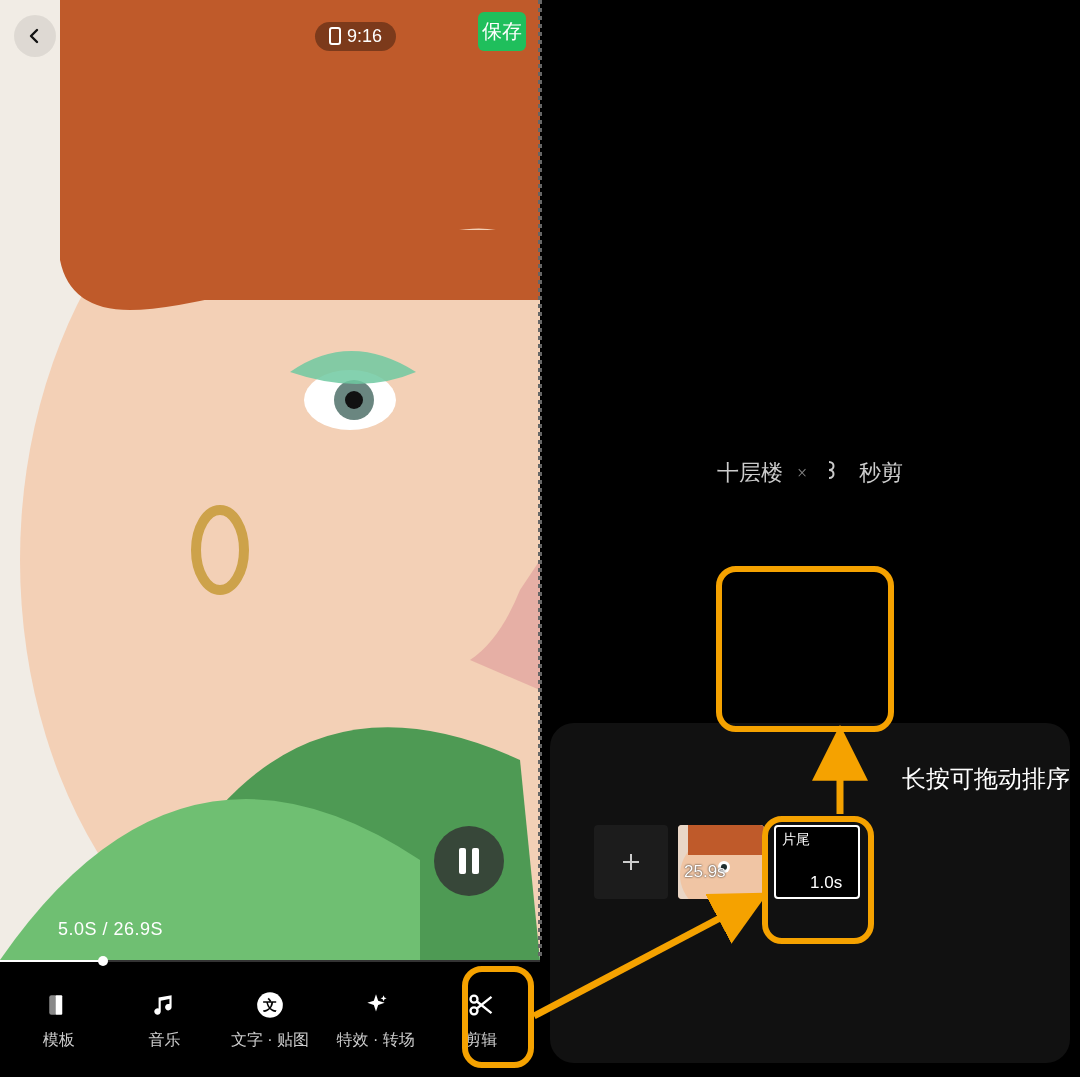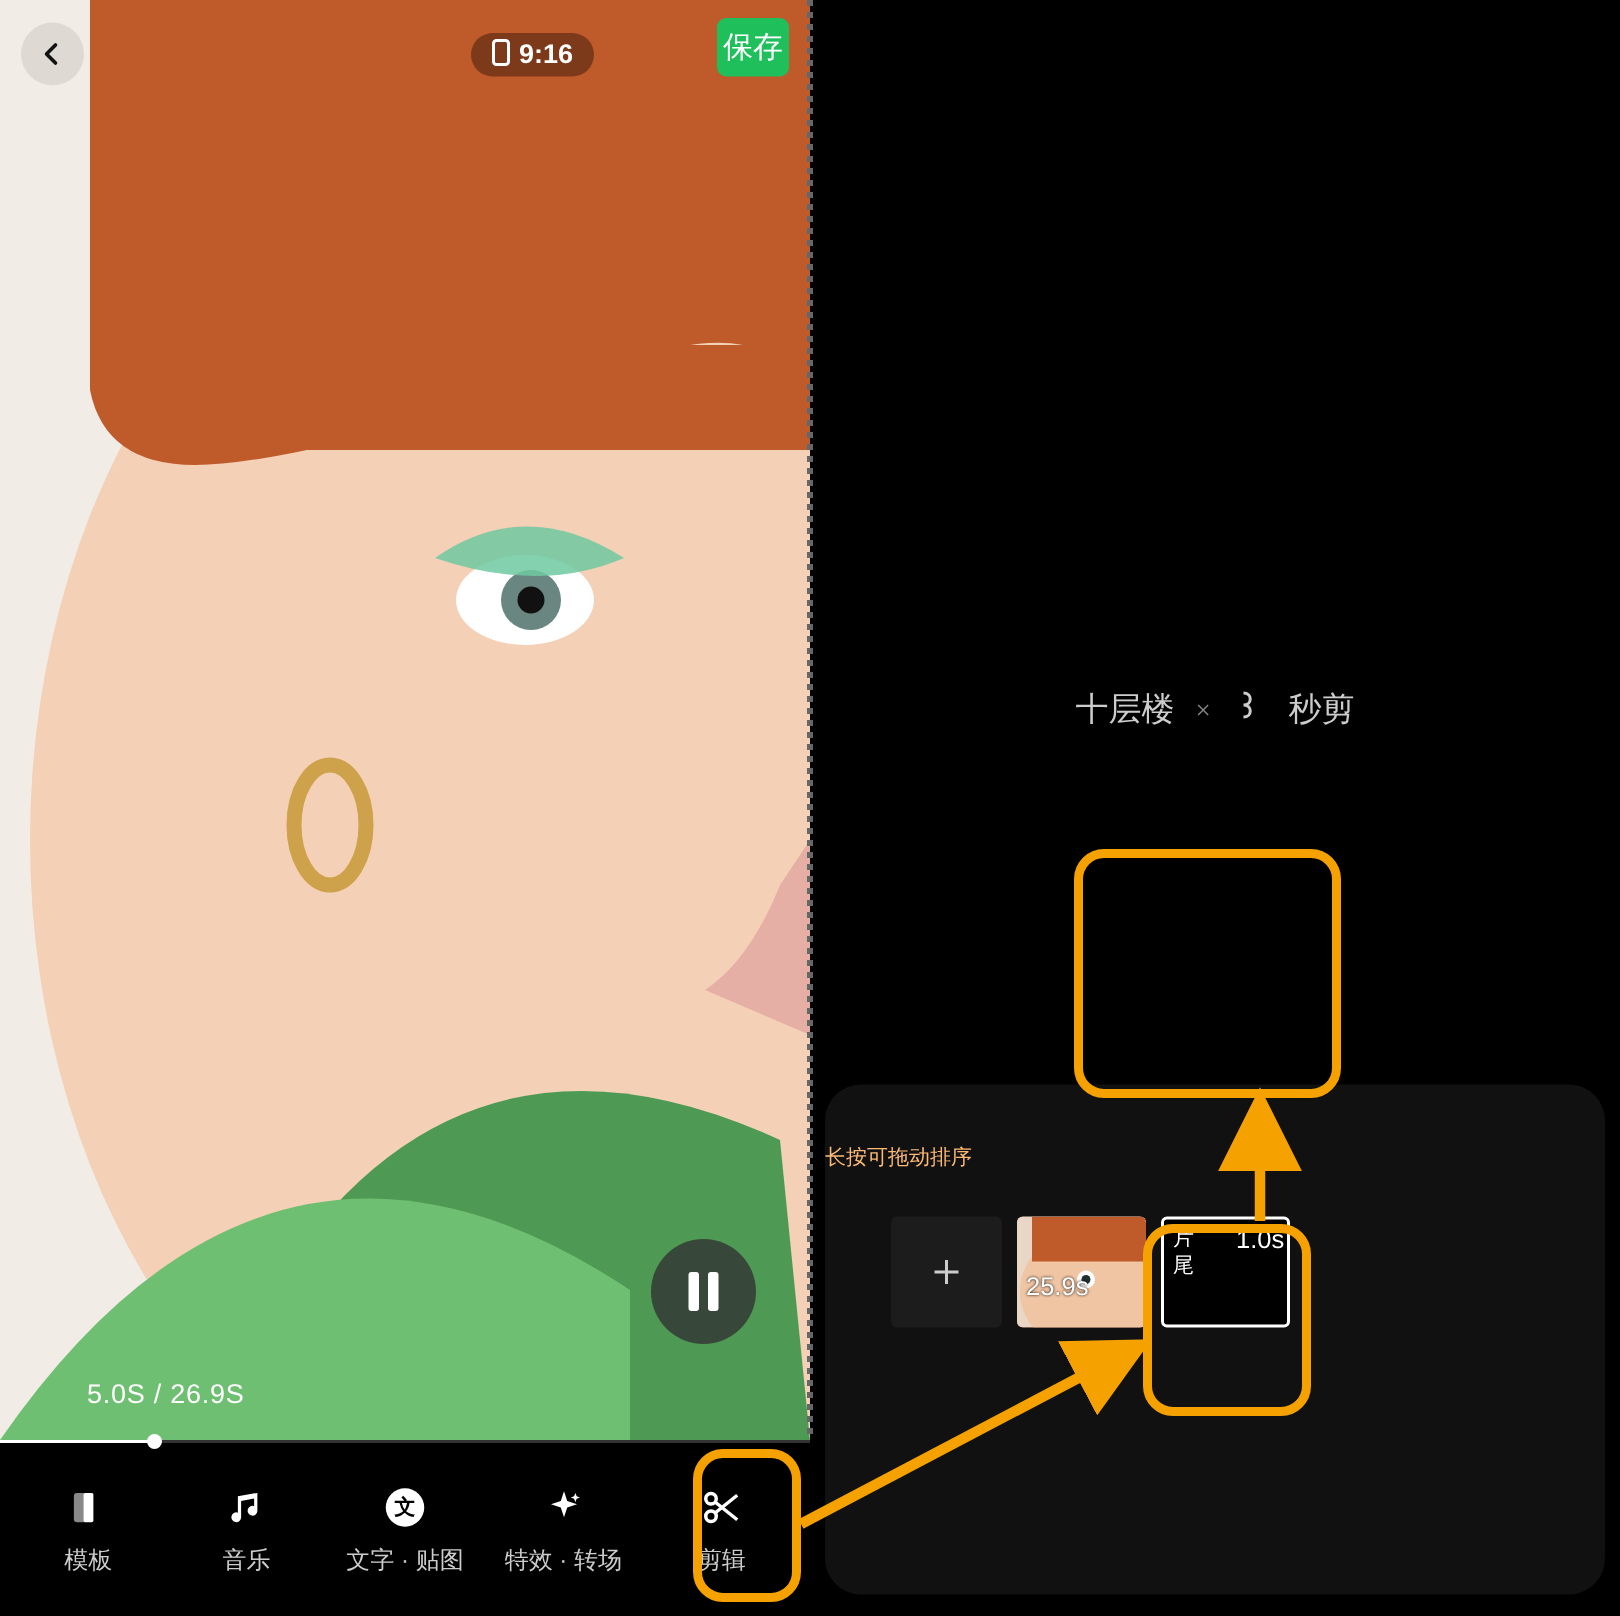--- a/index.html
+++ b/index.html
@@ -44,24 +44,24 @@
     border-radius: 50%;
     background: rgba(0,0,0,0.08);
     display:flex; align-items:center; justify-content:center;
     color:#111;
   }
   .aspect-pill {
     margin-left: auto;
     background: rgba(0,0,0,0.35);
     color: #fff;
     font-size: 18px;
-    font-weight: 700;
+    font-weight: 400;
     padding: 4px 14px;
     border-radius: 20px;
-    display:flex; gap:6px;
+    display:flex; align-items:center; gap:6px;
     transform: translateX(-130px);
   }
   .save-btn {
     position:absolute;
     top: 12px; right: 14px;
     background: #1fbf5c;
     color: #fff;
     font-size: 20px;
     font-weight: 500;
     padding: 6px 4px;
@@ -143,40 +143,40 @@
 
   .editor-panel {
     position:absolute;
     left:10px; right:10px; bottom:14px;
     height: 340px;
     background:#111;
     border-radius: 24px;
     padding-top: 40px;
   }
   .drag-hint {
-    text-align:left; color:#fdba74; font-size:14px;
+    text-align:right; color:#ffffff; font-size:24px;
     margin-bottom: 30px;
   }
   .clips-row {
     display:flex; align-items:center; gap:10px;
     padding-left: 44px;
   }
   .add-clip {
     width:74px; height:74px;
     background:#1c1c1c;
     display:flex; align-items:center; justify-content:center;
     color:#ccc; font-size:30px;
     border-radius:4px;
   }
   .clip {
     width:86px; height:74px;
     border-radius:4px;
     position:relative;
     overflow:hidden;
-    display:flex; flex-direction:row; justify-content:flex-end;
+    display:flex; flex-direction:column; justify-content:flex-end;
   }
   .clip.video-thumb {
     background: linear-gradient(#d8b89a, #c89070);
   }
   .clip.video-thumb svg { position:absolute; top:0; left:0; width:100%; height:100%; }
   .clip .dur {
     position:absolute; left:6px; bottom:17px;
     color:#fff; font-size:17px;
     text-shadow:0 0 2px #000;
   }

